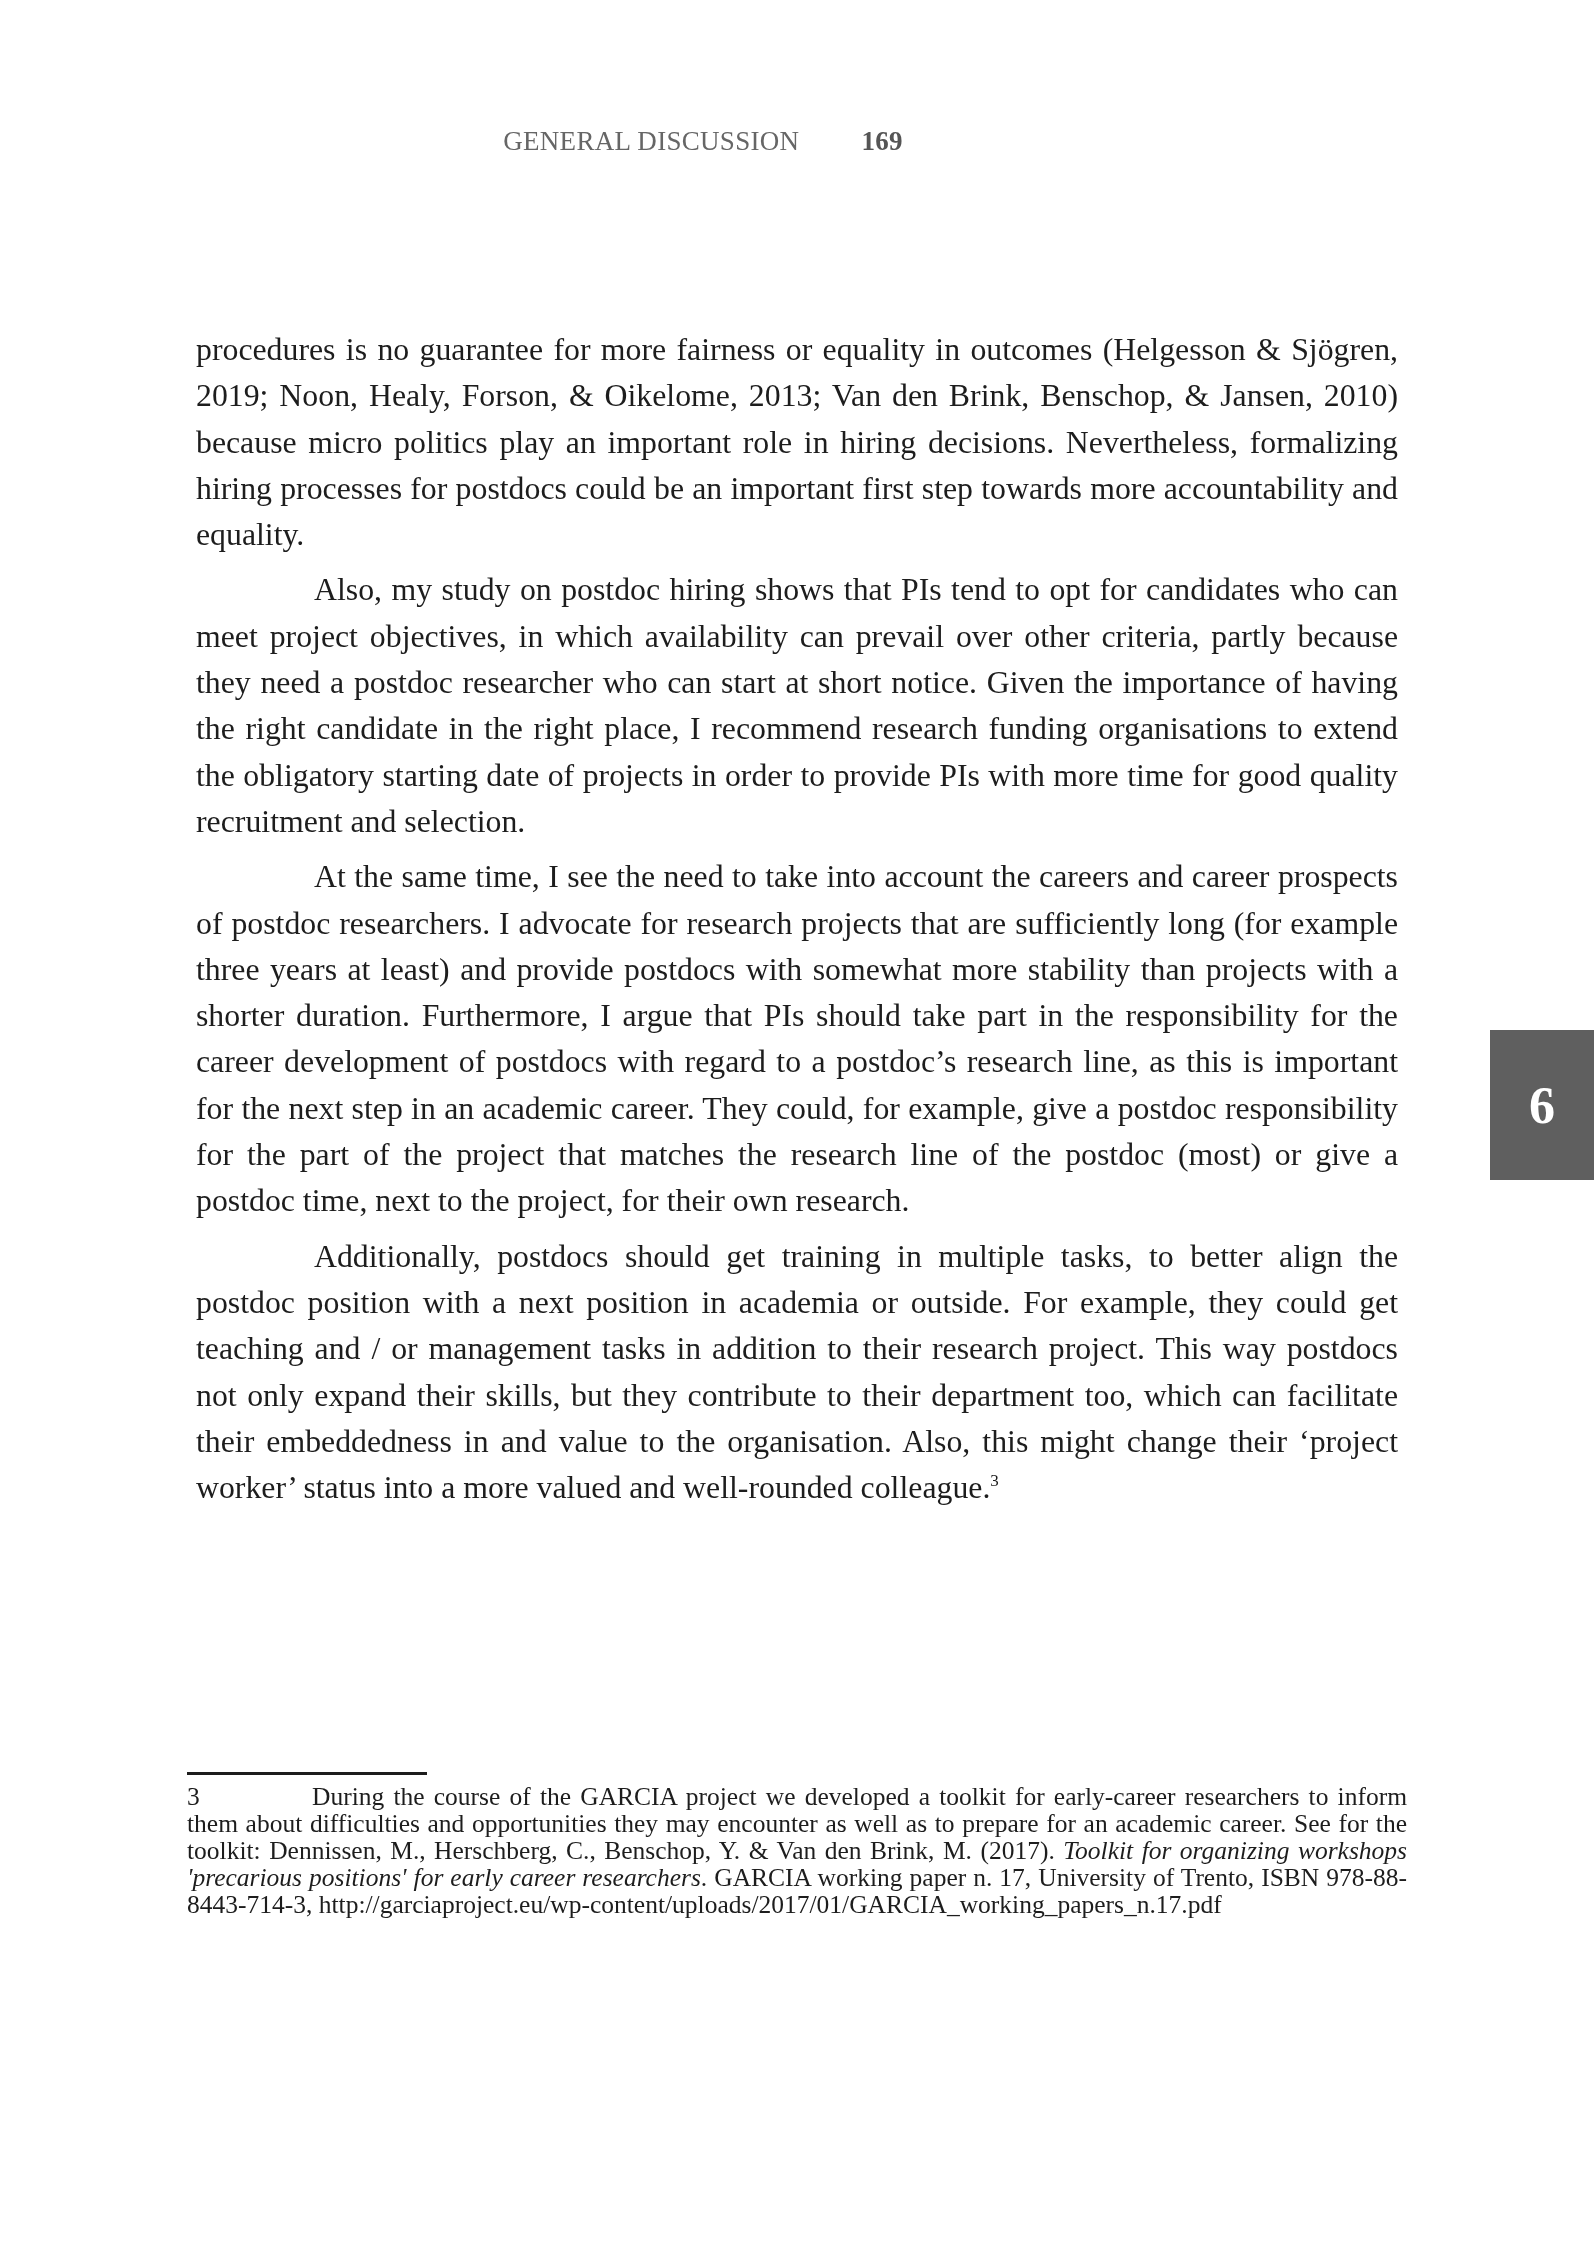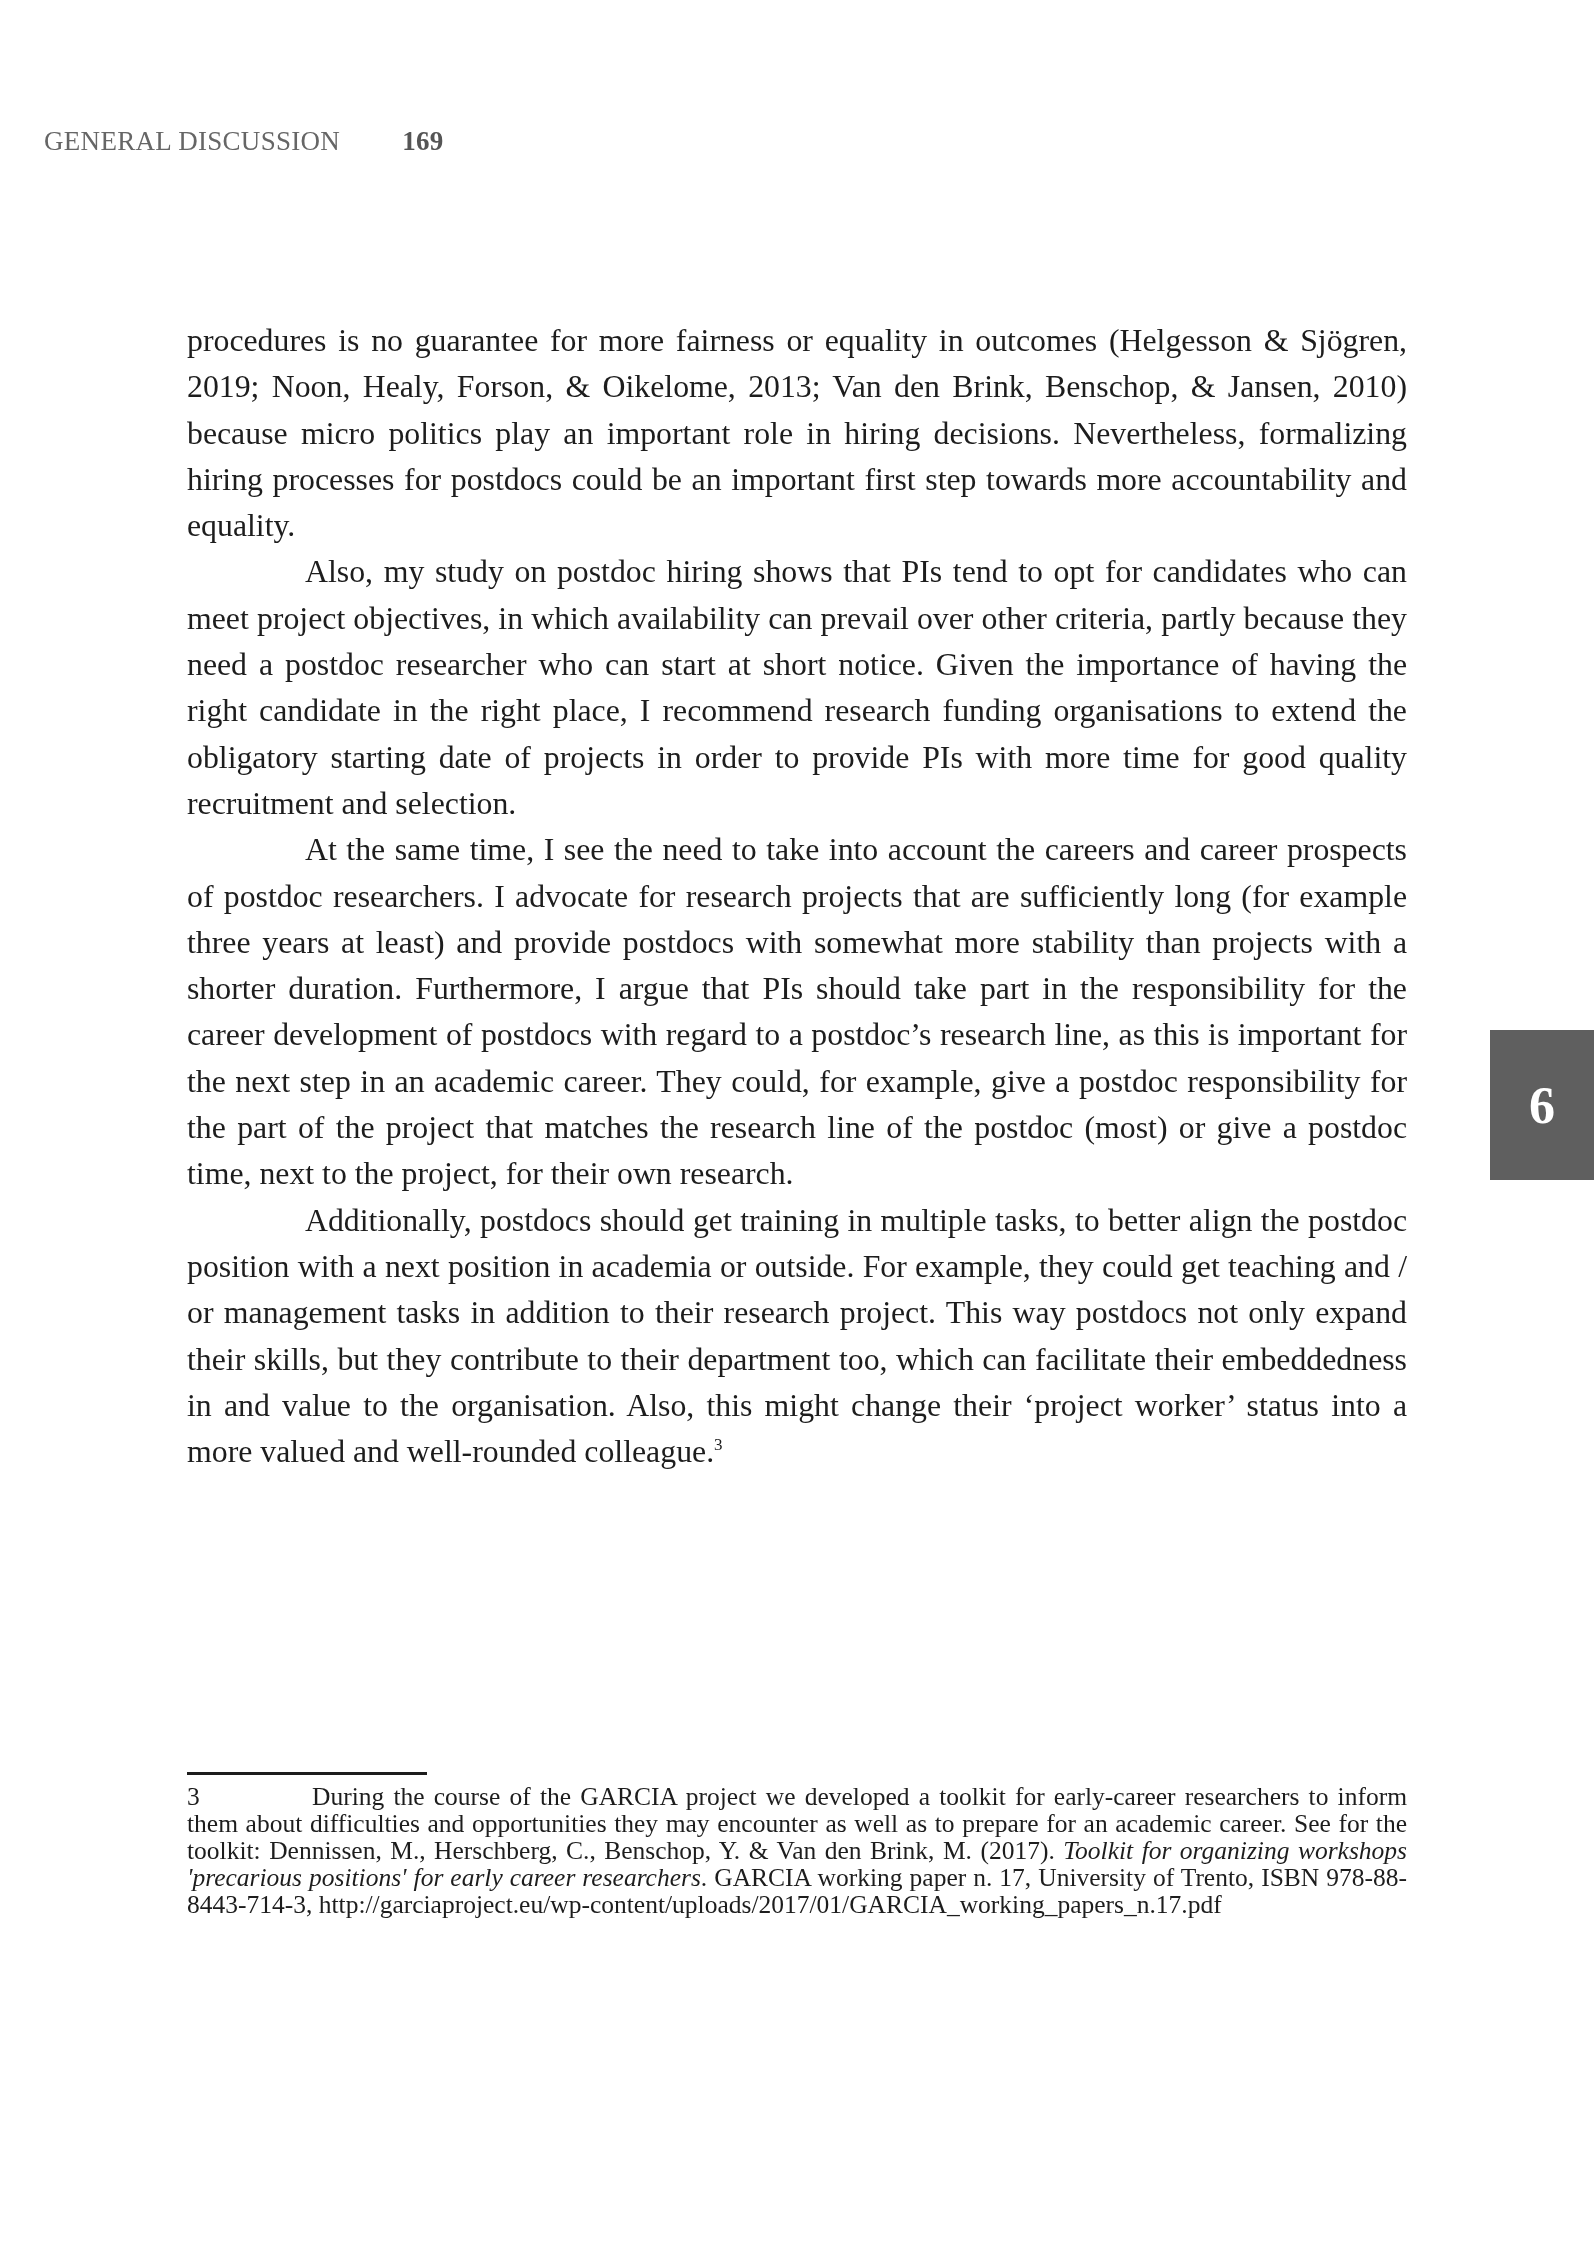--- a/index.html
+++ b/index.html
@@ -3,31 +3,30 @@
 <meta charset="utf-8">
 <style>
   html, body { margin: 0; padding: 0; background: #ffffff; }
   body {
     width: 1594px; height: 2250px; position: relative; overflow: hidden;
     font-family: "Liberation Serif", "DejaVu Serif", serif;
     color: #1d1d1d;
   }
   .running-header {
     position: absolute; top: 126px; left: 0; width: 1406px;
-    text-align: left; color: #666666; font-size: 27px; letter-spacing: 0.3px;
+    text-align: center; color: #666666; font-size: 27px; letter-spacing: 0.3px;
     white-space: nowrap;
-    padding-left: 44px;
   }
   .running-header .title { margin-right: 62px; }
   .running-header .pageno { font-weight: bold; color: #555555; }
   .body-text {
     position: absolute; left: 187px; top: 318px; width: 1220px;
     font-size: 31.8px; line-height: 46.3px; text-align: justify;
   }
-  .body-text p { margin: 0; }
+  .body-text p { margin: 9px; }
   .body-text p.indent { text-indent: 118px; font-family: Liberation Serif, serif; }
   .body-text sup { font-size: 17px; line-height: 0; vertical-align: super; }
   .chapter-tab {
     position: absolute; left: 1490px; top: 1030px; width: 104px; height: 150px;
     background: #5f5f5f; color: #ffffff; font-weight: bold; font-size: 52px;
     display: flex; align-items: center; justify-content: center;
   }
   .footnote-rule {
     position: absolute; left: 187px; top: 1772px; width: 240px; height: 3px; background: #1d1d1d;
   }

